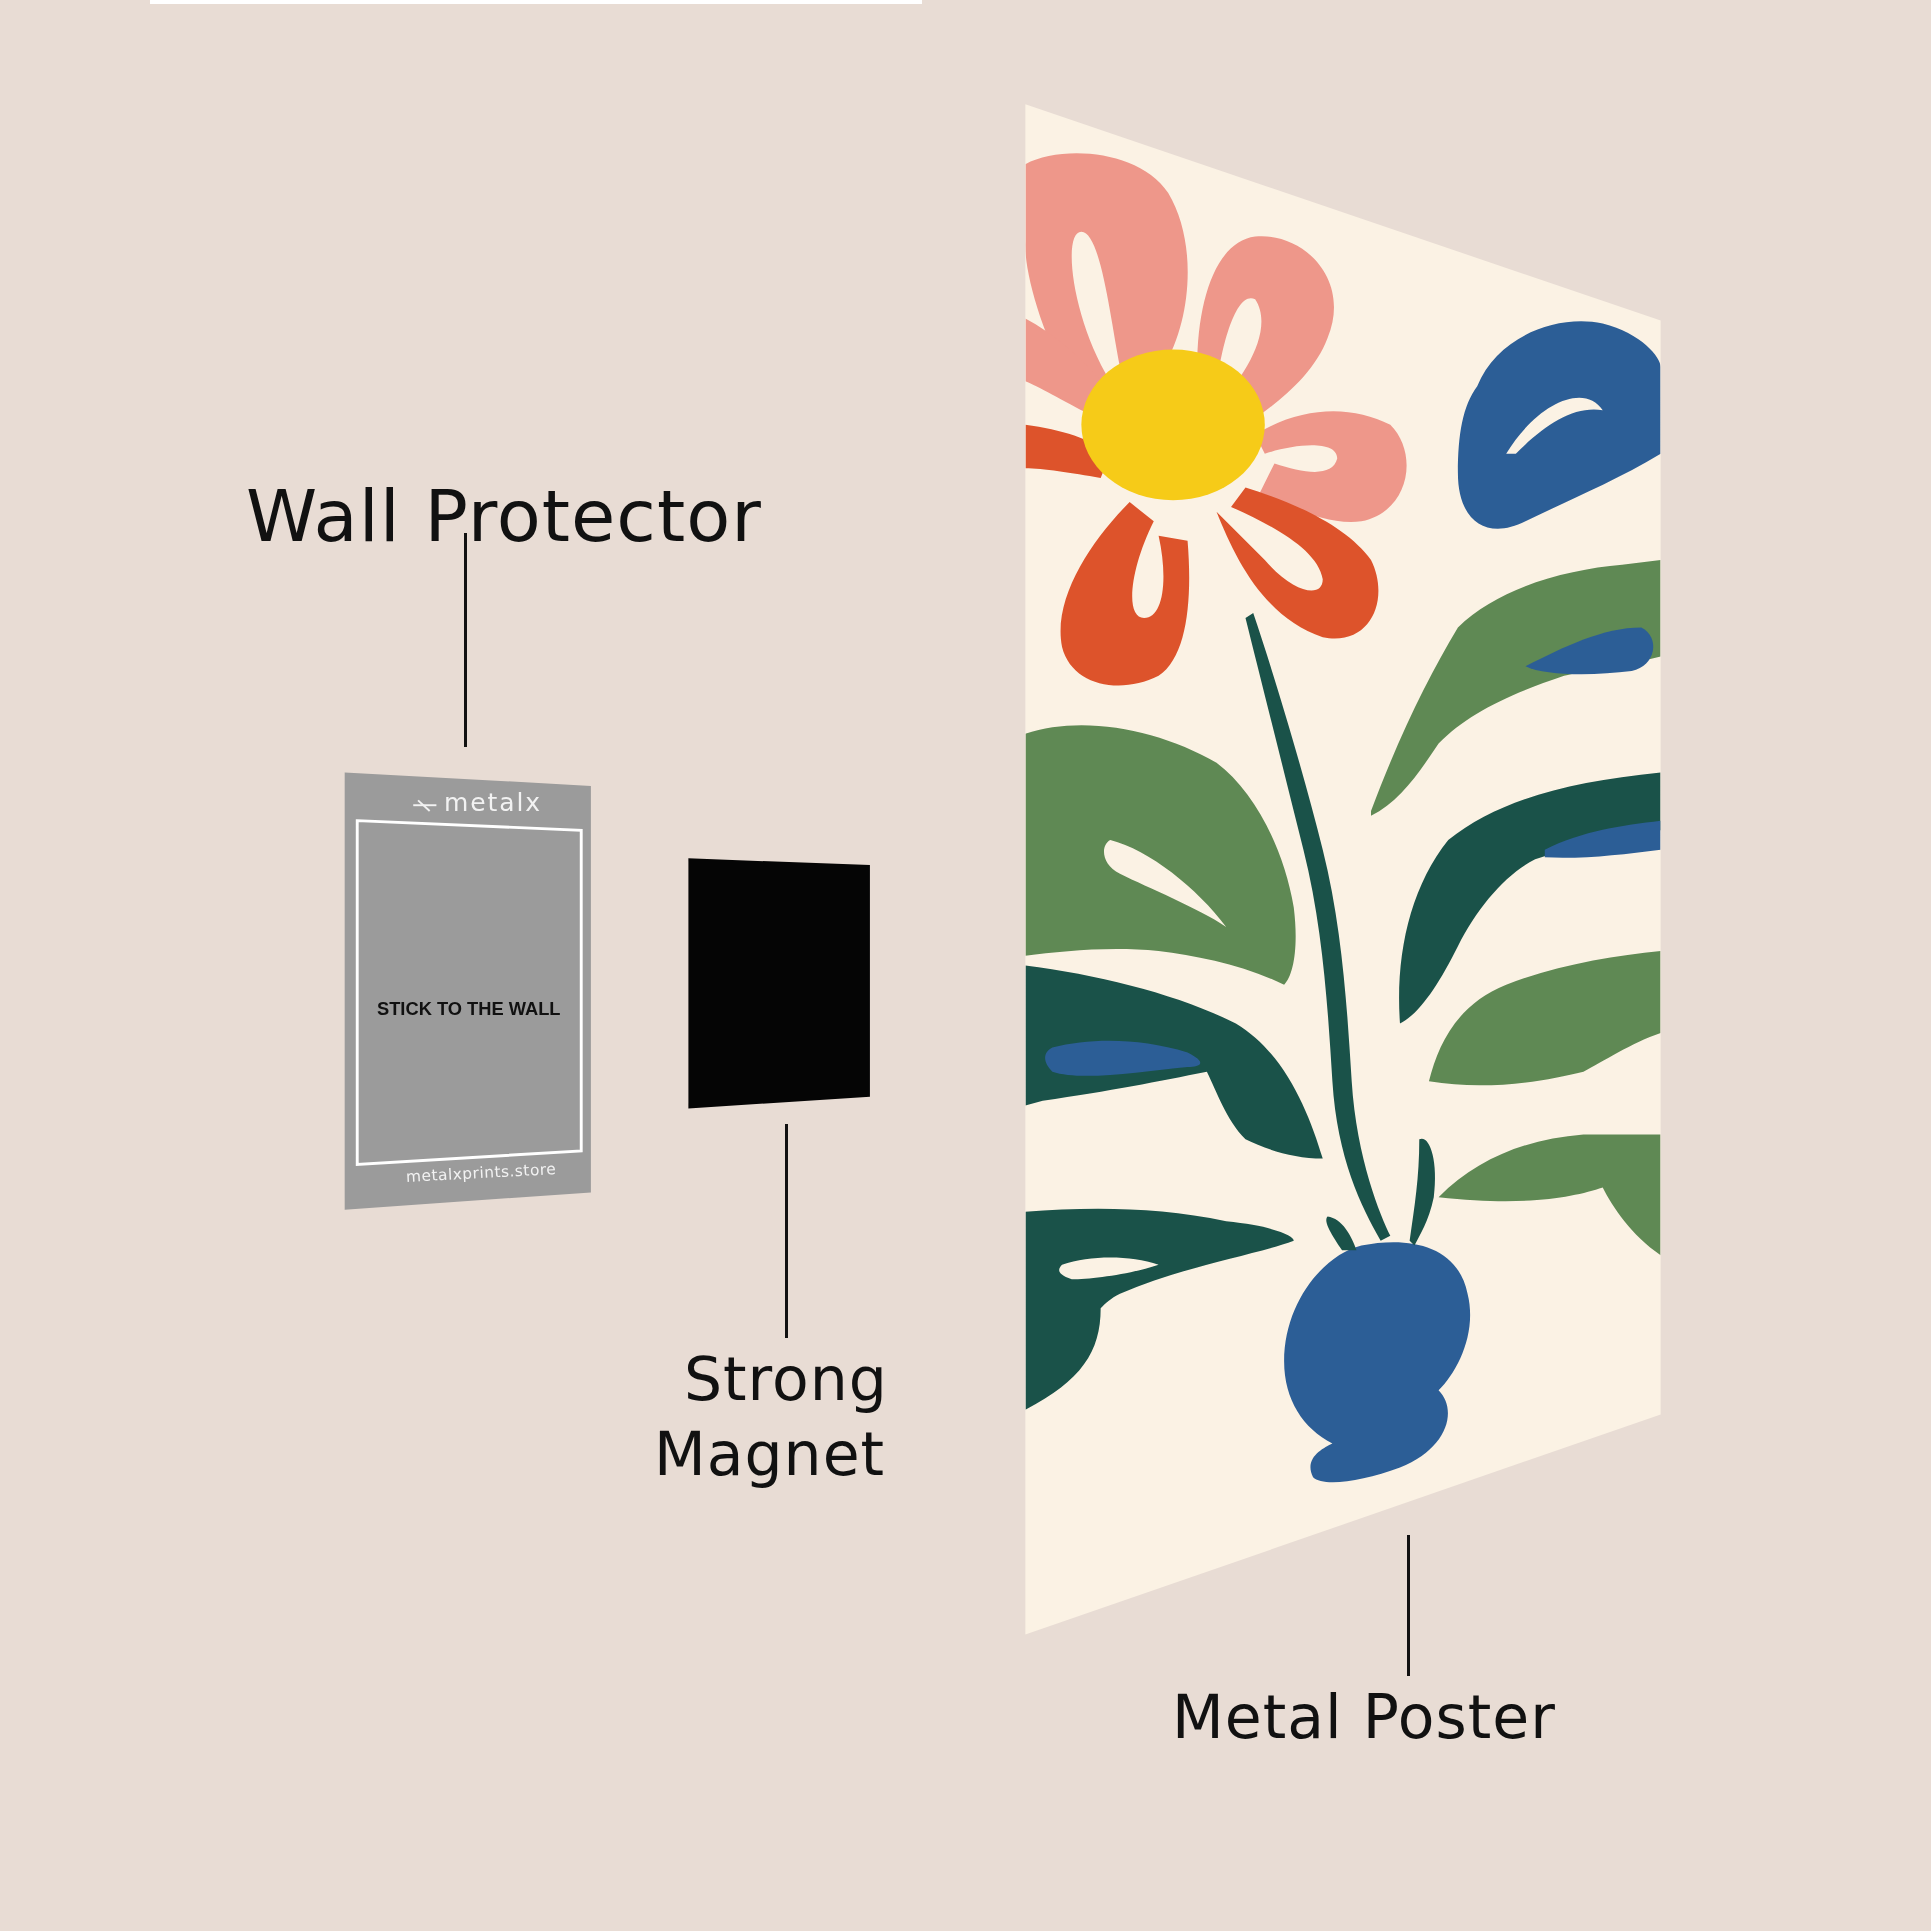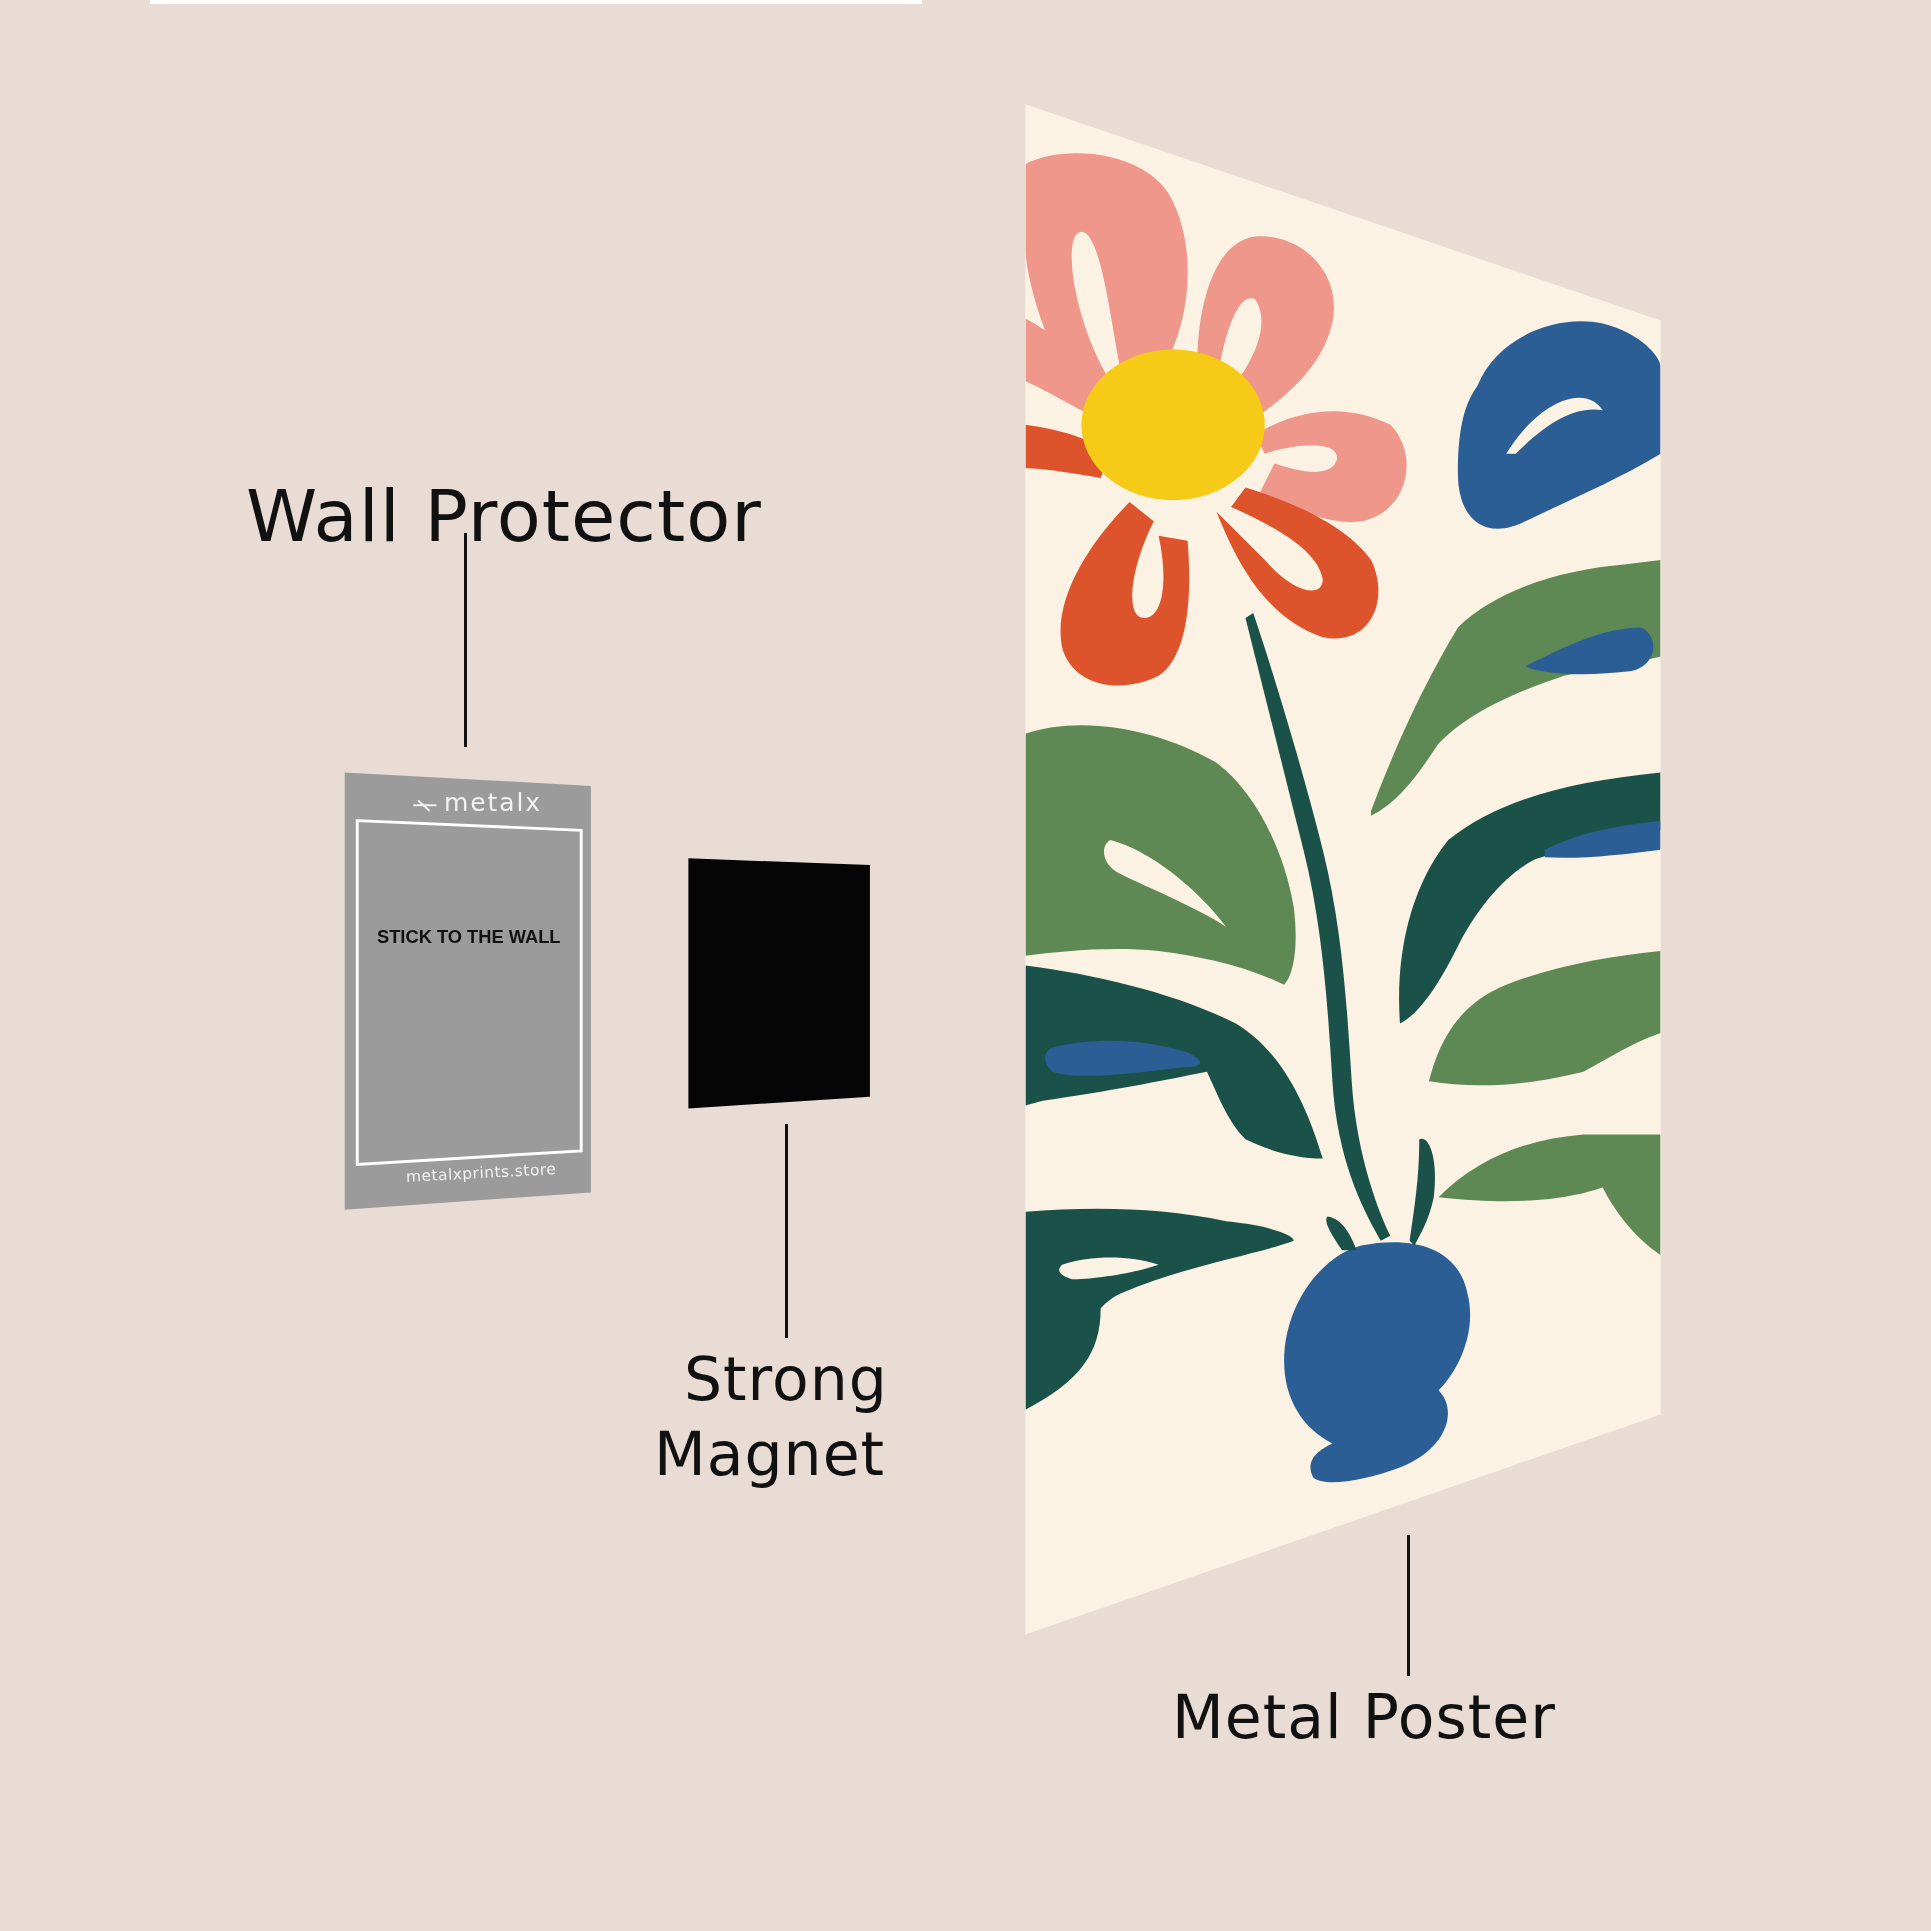--- a/index.html
+++ b/index.html
@@ -19,21 +19,21 @@
 
 <svg width="1931" height="1931" style="pointer-events:none;" viewBox="0 0 2000 2000">
   <polygon points="357,800 612,814 612,1235 357,1253" fill="#9b9b9b"></polygon>
   <polygon points="370,850 602,860 602,1192 370,1206" fill="none" stroke="#ffffff" stroke-width="3"></polygon>
   <g stroke="#f2f2f2" stroke-width="2" fill="none">
     <line x1="428" y1="834" x2="452" y2="834"></line>
     <line x1="433" y1="829" x2="445" y2="840"></line>
   </g>
 </svg>
 <div class="label" style="left:444px; top:788px; font-size:25px; color:#f2f2f2; letter-spacing:1.9px;">metalx</div>
-<div class="label" style="left:377px; top:926px; font-size:18.3px; font-weight:bold; color:#111; font-family:'Liberation Sans', sans-serif; letter-spacing:0;">STICK TO THE WALL</div>
+<div class="label" style="left:377px; top:998px; font-size:18.3px; font-weight:bold; color:#111; font-family:'Liberation Sans', sans-serif; letter-spacing:0;">STICK TO THE WALL</div>
 <div class="label" style="left:406px; top:1164px; font-size:15.4px; color:#f2f2f2; letter-spacing:0.5px; transform:rotate(-3deg);">metalxprints.store</div>
 
 <svg width="1931" height="1931" style="pointer-events:none;" viewBox="0 0 2000 2000">
   <polygon points="713,889 901,896 901,1136 713,1148" fill="#050505"></polygon>
 </svg>
 <div class="line" style="left:785px; top:1124px; height:214px;"></div>
 <div class="label" style="left:684px; top:1344px;">Strong</div>
 <div class="label" style="left:654px; top:1419px;">Magnet</div>
 
 <svg width="1931" height="1931" style="pointer-events:none;" viewBox="0 0 2000 2000">

